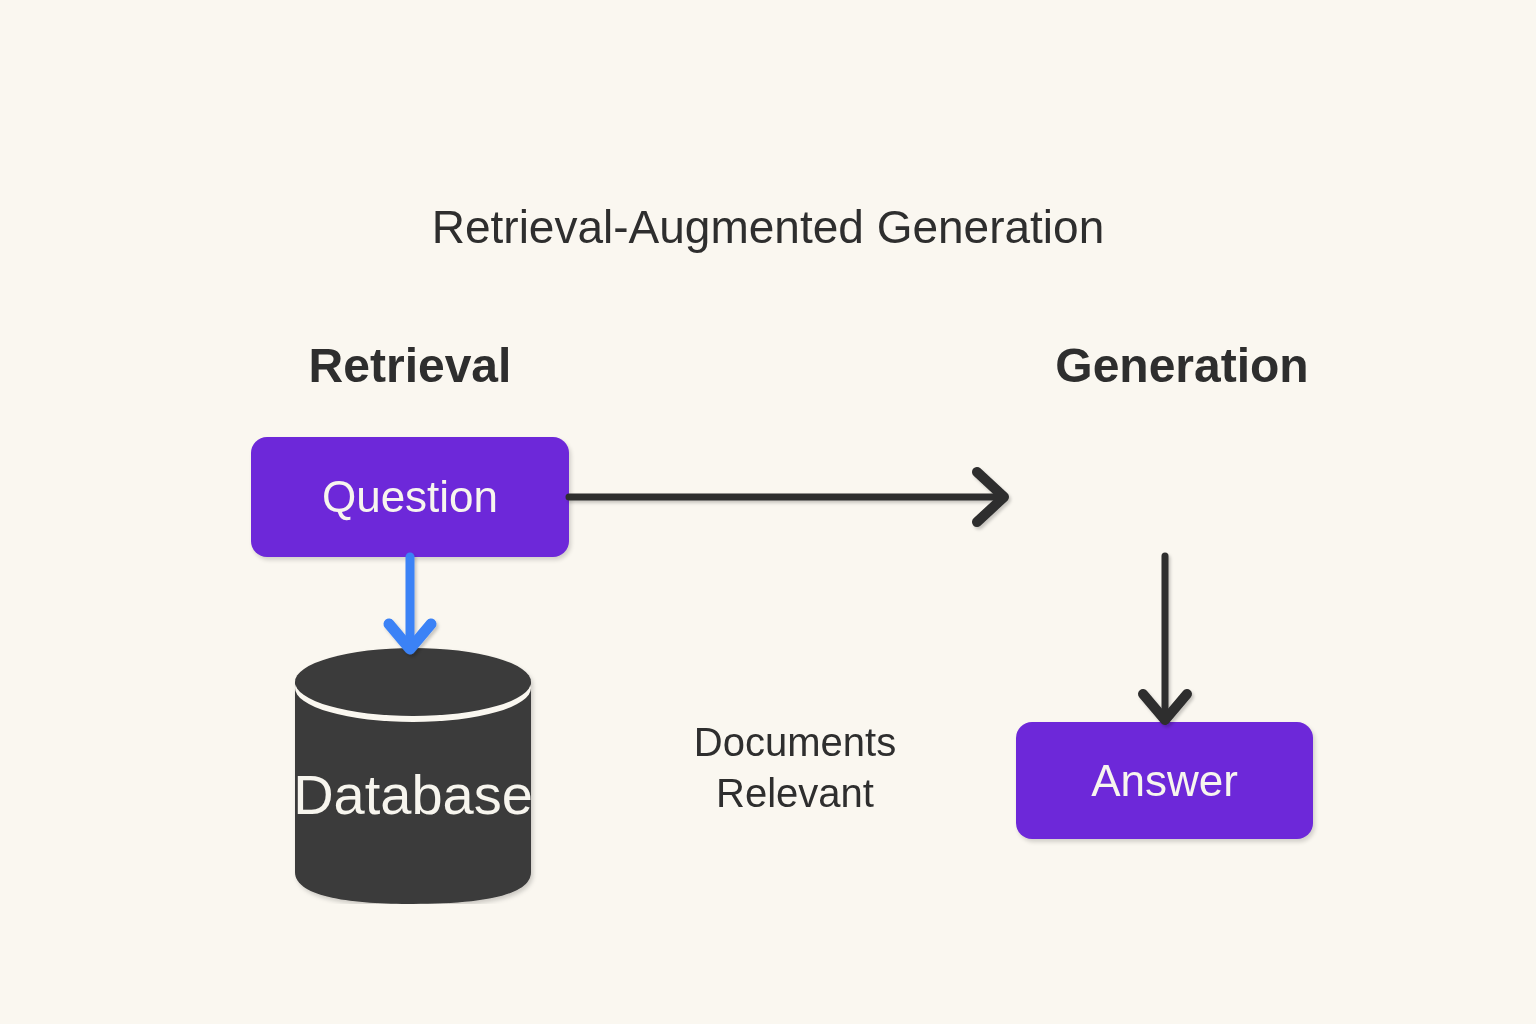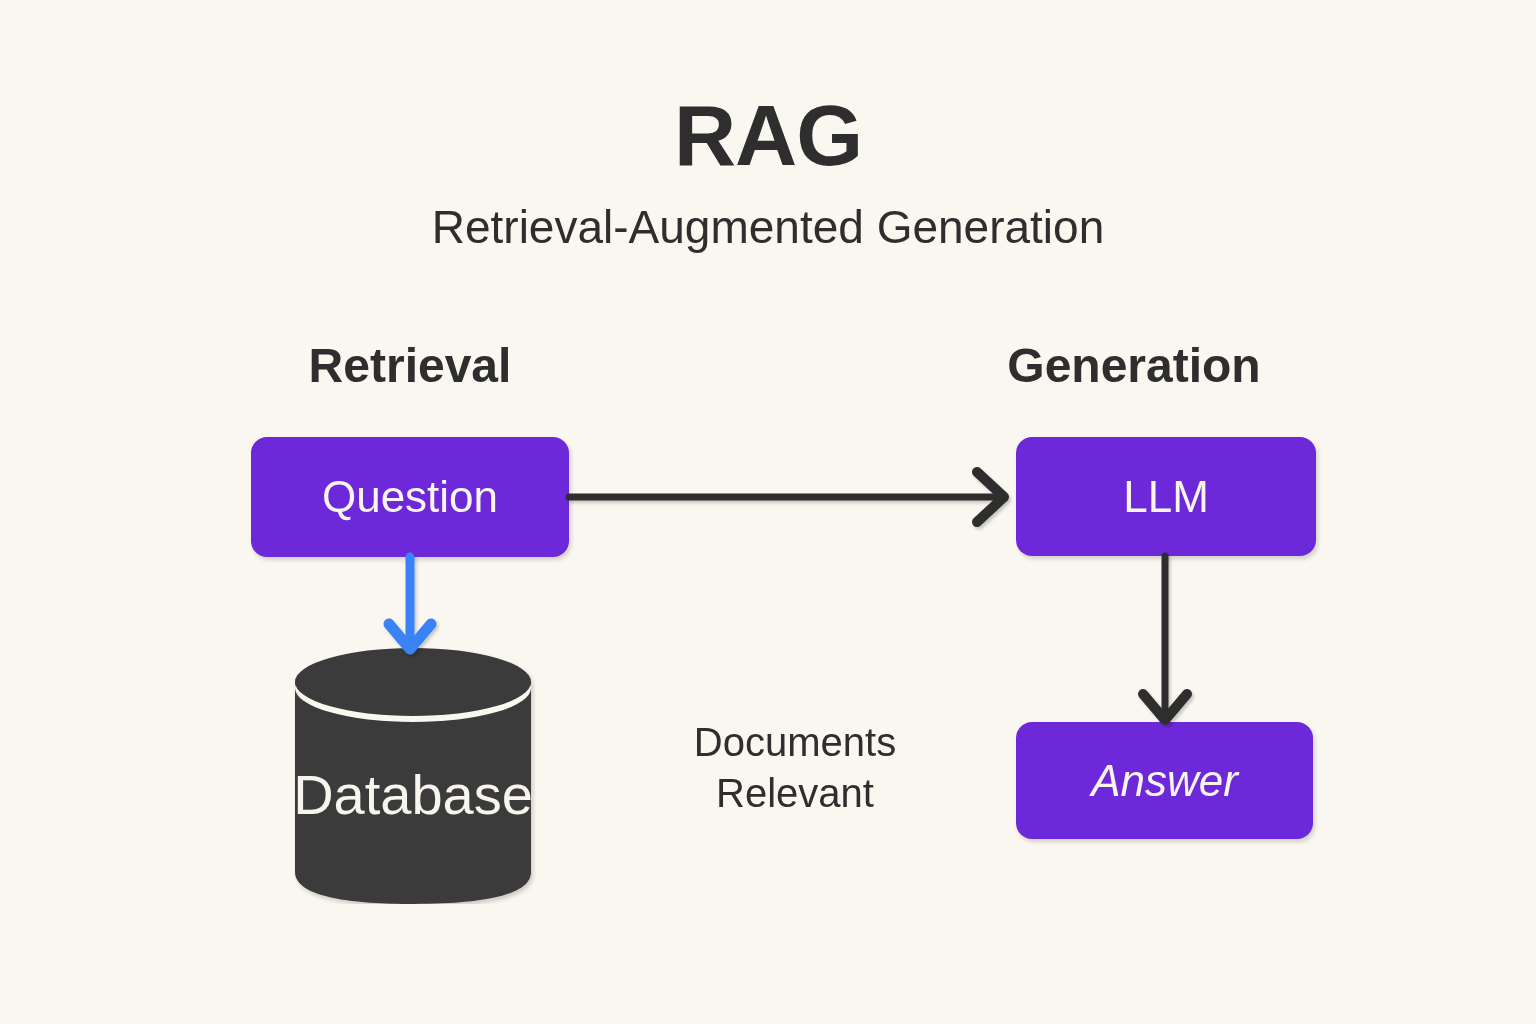--- a/index.html
+++ b/index.html
@@ -53,21 +53,21 @@
     color: #2e2e2e;
     white-space: nowrap;
     text-align: center;
   }
   #heading-retrieval {
     left: 160px;
     top: 338px;
     width: 500px;
   }
   #heading-generation {
-    left: 884px;
+    left: 932px;
     top: 338px;
     width: 500px;
   }
 
   
   .node-box {
     position: absolute;
     background: #6d28d9;
     border-radius: 16px;
     display: flex;
@@ -88,21 +88,20 @@
     left: 1016px;
     top: 437px;
     width: 300px;
     height: 119px;
   }
   #box-answer {
     left: 1016px;
     top: 722px;
     width: 297px;
     height: 117px;
-    font-style: italic;
   }
 
   
   #db-group {
     position: absolute;
     left: 280px;
     top: 636px;
     width: 266px;
     height: 268px;
   }
@@ -138,21 +137,20 @@
     width: 1536px;
     height: 1024px;
     pointer-events: none;
   }
 </style>
 </head>
 <body>
 
 <div id="canvas">
 
-  <div class="title">RAG</div>
 
   <div class="subtitle">Retrieval-Augmented Generation</div>
 
   <div class="col-heading" id="heading-retrieval">Retrieval</div>
 
   <div class="col-heading" id="heading-generation">Generation</div>
 
   <div id="db-group">
     <svg width="266" height="268" viewBox="0 0 266 268">
       <defs>
@@ -174,23 +172,20 @@
       </g>
     </svg>
   </div>
 
   <div id="db-label">Database</div>
 
   <div class="node-box" id="box-question">
     <span>Question</span>
   </div>
 
-  <div class="node-box" id="box-llm">
-    <span>LLM</span>
-  </div>
 
   <div class="node-box" id="box-answer">
     <span>Answer</span>
   </div>
 
   <div id="label-relevant-docs">
     <span>Documents</span>
     <span>Relevant</span>
   </div>
 

